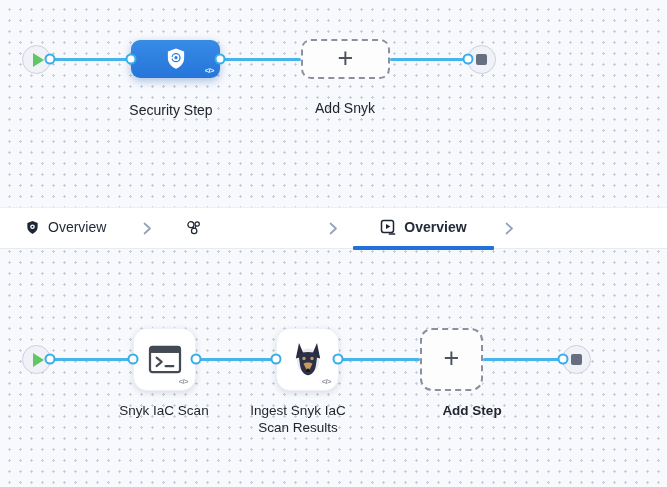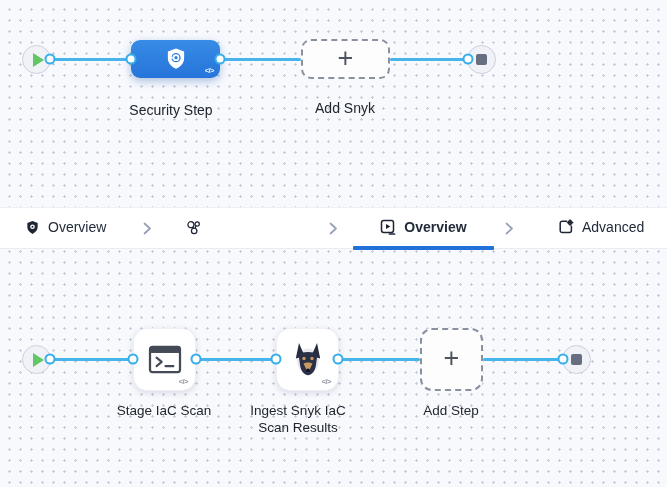--- a/index.html
+++ b/index.html
@@ -151,71 +151,61 @@
         <polygon points="6,5 10.4,7.5 6,10" fill="#1d2433"></polygon>
         <line x1="9.5" y1="15" x2="14.5" y2="15" stroke="#1d2433" stroke-width="1.7" stroke-linecap="round"></line>
       </svg>
       <span>Overview</span>
     </div>
 
     <svg class="chevron-sep" style="left:505px;" width="9" height="13" viewBox="0 0 9 13">
       <polyline points="1.5,1.5 7,6.5 1.5,11.5" fill="none" stroke="#93a0b8" stroke-width="1.7" stroke-linecap="round" stroke-linejoin="round"></polyline>
     </svg>
 
-    <div class="tab tab-advanced">
-      <svg class="ic" width="16" height="16" viewBox="0 0 16 16">
-        <path d="M8.7 2.3 H4.2 A2 2 0 0 0 2.2 4.3 V11.5 A2 2 0 0 0 4.2 13.5 H11.4 A2 2 0 0 0 13.4 11.5 V7.2" fill="none" stroke="#1d2433" stroke-width="1.5" stroke-linecap="round"></path>
-        <circle cx="12.1" cy="3.6" r="2.5" fill="#1d2433"></circle>
-        <circle cx="12.1" cy="3.6" r="0.9" fill="#ffffff"></circle>
-        <line x1="12.1" y1="0.3" x2="12.1" y2="6.9" stroke="#1d2433" stroke-width="1.1"></line>
-        <line x1="8.8" y1="3.6" x2="15.4" y2="3.6" stroke="#1d2433" stroke-width="1.1"></line>
-      </svg>
-      <span>Advanced</span>
-    </div>
   </nav>
 
   <div class="node-circle" style="left:22px; top:345px;">
     <div class="play-tri"></div>
   </div>
 
   <div class="hline" style="left:50px; top:357.5px; width:83px;"></div>
   <div class="hline" style="left:196px; top:357.5px; width:80px;"></div>
   <div class="hline" style="left:338px; top:357.5px; width:82px;"></div>
   <div class="hline" style="left:483px; top:357.5px; width:81px;"></div>
 
   <div class="step-card" style="left:133px;">
     <svg class="ic" width="36" height="30" viewBox="0 0 36 32">
       <rect x="2" y="2" width="32" height="27" rx="2.5" fill="none" stroke="#434a56" stroke-width="2.4"></rect>
       <rect x="2" y="2" width="32" height="6.5" fill="#434a56"></rect>
       <polyline points="9,13.5 14.5,18 9,22.5" fill="none" stroke="#434a56" stroke-width="2.2" stroke-linecap="round" stroke-linejoin="round"></polyline>
       <line x1="18.5" y1="22.5" x2="27" y2="22.5" stroke="#434a56" stroke-width="2.2" stroke-linecap="round"></line>
     </svg>
     <span class="code-badge gray">&lt;/&gt;</span>
   </div>
-  <div class="flow-label" style="left:104px; top:402px; width:120px;">Stage IaC Scan</div>
+  <div class="flow-label" style="left:104px; top:402px; width:120px;">Snyk IaC Scan</div>
 
   <div class="step-card" style="left:276px;">
     <svg class="ic" width="32" height="36" viewBox="0 0 32 36">
       <ellipse cx="16" cy="19" rx="11" ry="12.5" fill="#e9e9ee"></ellipse>
       <path d="M7 1 L12.5 14 L3.8 16.5 Z" fill="#262c3e"></path>
       <path d="M25 1 L19.5 14 L28.2 16.5 Z" fill="#262c3e"></path>
       <path d="M6.5 12 C10 9.2 22 9.2 25.5 12 L23.8 24 C22.8 30 19.2 33.2 16 33.2 C12.8 33.2 9.2 30 8.2 24 Z" fill="#2a3047"></path>
       <circle cx="12" cy="16.5" r="1.7" fill="#c99a5f"></circle>
       <circle cx="20" cy="16.5" r="1.7" fill="#c99a5f"></circle>
       <path d="M11.5 21.5 L16 31 L20.5 21.5 C18.5 20 13.5 20 11.5 21.5 Z" fill="#c99a5f"></path>
       <circle cx="16" cy="28.5" r="1.9" fill="#14161f"></circle>
     </svg>
     <span class="code-badge gray">&lt;/&gt;</span>
   </div>
   <div class="flow-label" style="left:238px; top:402px; width:120px;">Ingest Snyk IaC Scan Results</div>
 
   <div class="add-box add-step-box">
     <span class="plus-glyph">+</span>
   </div>
-  <div class="flow-label" style="left:391px; top:402px; width:120px;">Add Step</div>
+  <div class="flow-label" style="left:412px; top:402px; width:120px;font-weight:bold;">Add Step</div>
 
   <div class="node-circle" style="left:562px; top:345px;">
     <div class="stop-sq"></div>
   </div>
 
   <div class="cdot" style="left:50px; top:359px;"></div>
   <div class="cdot" style="left:133px; top:359px;"></div>
   <div class="cdot" style="left:196px; top:359px;"></div>
   <div class="cdot" style="left:276px; top:359px;"></div>
   <div class="cdot" style="left:338px; top:359px;"></div>

